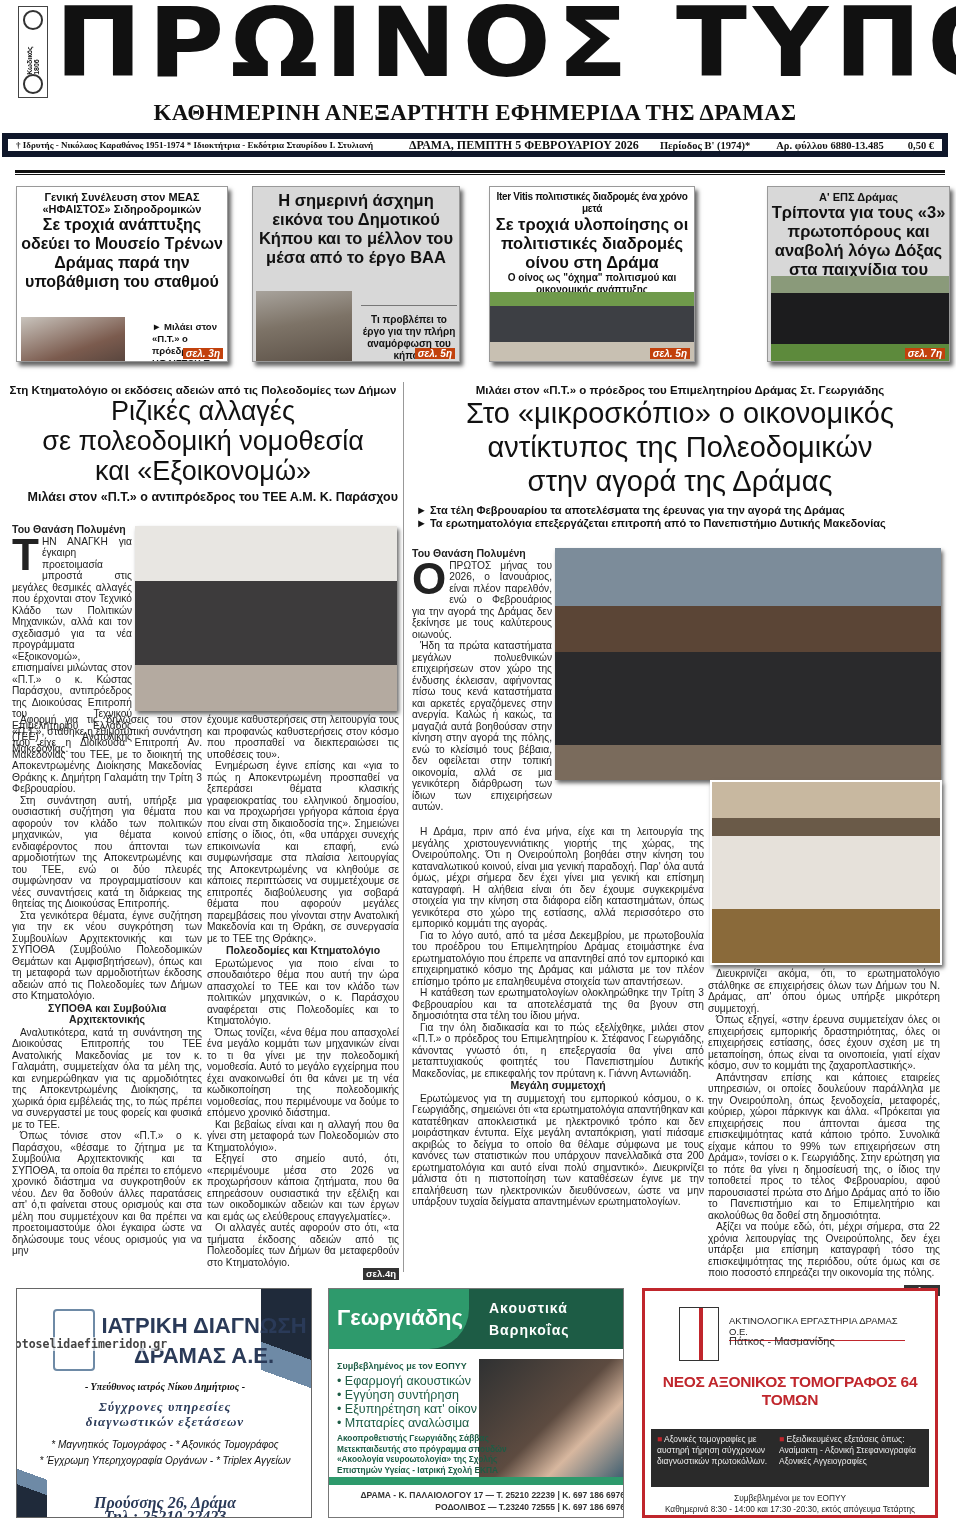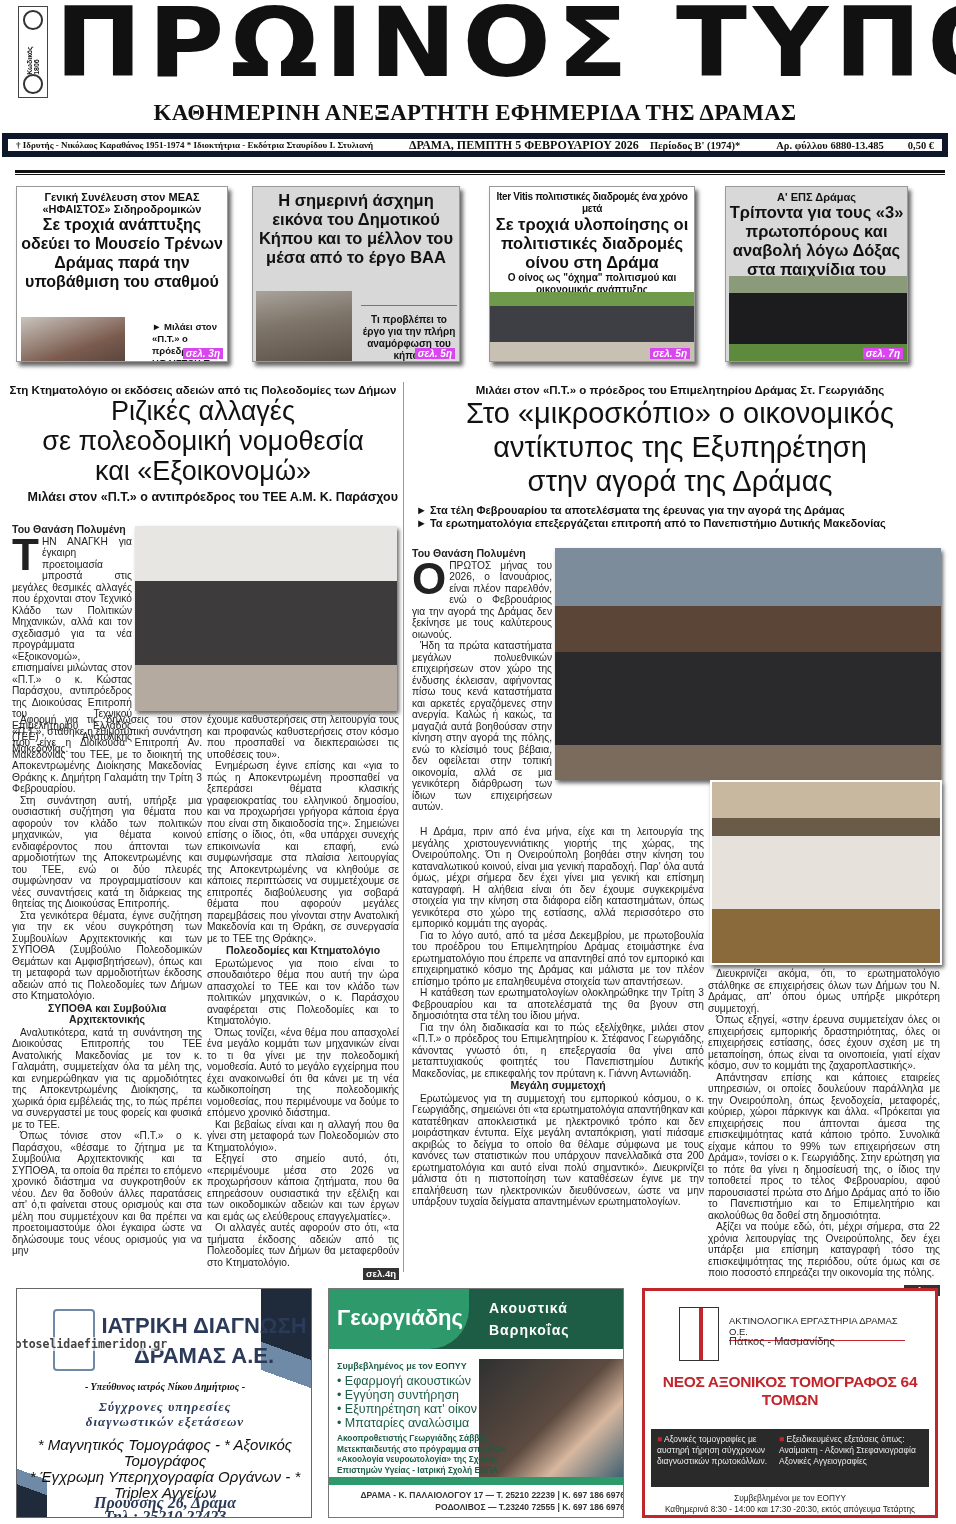--- a/index.html
+++ b/index.html
@@ -8,31 +8,31 @@
 
 #mast-logo{left:18px;top:6px;width:30px;height:92px;border:1px solid #444;display:flex;flex-direction:column;align-items:center;justify-content:space-between;padding:3px 0}
 #mast-logo .stamp{width:20px;height:20px;border:2px solid #333;border-radius:50%}
 #mast-logo .code{writing-mode:vertical-rl;transform:rotate(180deg);font-size:7px;font-weight:bold}
 #mast-title{left:55px;top:-6px;width:890px;font-family:"DejaVu Sans",sans-serif;font-weight:900;font-size:104px;letter-spacing:6px;line-height:104px;transform:scaleY(0.93);transform-origin:top left;white-space:nowrap}
 #mast-sub{left:60px;top:100px;width:830px;text-align:center;font-family:"Liberation Serif",serif;font-weight:bold;font-size:23px;letter-spacing:0.3px}
 #mast-bar{left:2px;top:133px;width:946px;height:24px;border:6px solid #0f172a;display:flex;align-items:center;font-family:"Liberation Serif",serif;font-size:10.5px;font-weight:bold;padding:0 8px}
 #mast-bar .founders{flex:0 0 auto;font-size:9px}
 #mast-bar .date{margin-left:36px;font-size:12px}
 #mast-bar .period{margin-left:auto}
-#mast-bar .issue{margin-left:36px}
+#mast-bar .issue{margin-left:26px}
 #mast-bar .price{margin-left:24px}
 #rule{left:15px;top:170px;width:930px;height:5px;border-top:3px solid #111;border-bottom:1px solid #111}
 
 .teaser{top:186px;height:176px;border:1px solid #999;box-shadow:3px 4px 4px #666;overflow:hidden;text-align:center}
 .teaser.grey{background:#d8d8d8}
 .teaser .kicker{font-size:11px;font-weight:bold;margin-top:4px;line-height:12px}
 .teaser .head{font-size:16.5px;font-weight:bold;line-height:19px}
 .teaser .sub{font-size:10px;font-weight:bold;line-height:12px}
 .photo{position:absolute;background:linear-gradient(135deg,#6d6a5c,#9b9585 40%,#4d4a40);}
-.pageref{position:absolute;right:4px;bottom:2px;font-size:10px;font-weight:bold;color:#fff;background:#d946ef;padding:0 3px;font-style:italic}
+.pageref{position:absolute;right:4px;bottom:2px;font-size:10px;font-weight:bold;color:#fff;background:#c2410c;padding:0 3px;font-style:italic}
 .side-text{position:absolute;font-size:10px;font-weight:bold;text-align:left;line-height:12px}
 
 .kick{font-size:11.5px;font-weight:bold;text-align:center}
 .bighead{font-size:27px;text-align:center;line-height:30px;font-weight:normal}
 .deck{font-size:12.5px;font-weight:bold;text-align:right}
 .byline{font-size:10.5px;font-weight:bold}
 .col{position:absolute;font-size:10.2px;line-height:11.5px;text-align:justify;color:#222}
 .col p{text-indent:8px;margin-bottom:0}
 .col h4{font-size:10.5px;text-align:center;font-weight:bold;margin:1px 0}
 .dropcap{float:left;font-size:44px;line-height:38px;font-weight:bold;margin-right:3px;font-family:"Liberation Sans",sans-serif}
@@ -74,21 +74,21 @@
   <div class="side-text" style="left:108px;top:118px;width:96px;text-align:center;border-top:1px solid #777;border-bottom:1px solid #777;padding:8px 0">Τι προβλέπει το έργο για την πλήρη αναμόρφωση του κήπου</div>
   <div class="pageref">σελ. 5η</div>
 </div>
 <div class="abs teaser" style="left:489px;width:206px">
   <div class="kicker" style="font-size:10px;letter-spacing:-0.3px">Iter Vitis πολιτιστικές διαδρομές ένα χρόνο μετά</div>
   <div class="head">Σε τροχιά υλοποίησης οι πολιτιστικές διαδρομές οίνου στη Δράμα</div>
   <div class="sub">Ο οίνος ως "όχημα" πολιτισμού και οικονομικής ανάπτυξης</div>
   <div class="photo" style="left:0;top:105px;width:206px;height:71px;background:linear-gradient(180deg,#6f9a4b 0 20%,#3d3f44 20% 70%,#c8c0b2 70%)"></div>
   <div class="pageref">σελ. 5η</div>
 </div>
-<div class="abs teaser grey" style="left:725px;width:183px">
+<div class="abs teaser grey" style="left:767px;width:183px">
   <div class="kicker">Α' ΕΠΣ Δράμας</div>
   <div class="head">Τρίποντα για τους «3» πρωτοπόρους και αναβολή λόγω Δόξας στα παιχνίδια του Σαββάτου</div>
   <div class="photo" style="left:3px;top:89px;width:202px;height:85px;background:linear-gradient(180deg,#8a9a7a 0 20%,#1c1c1e 20% 80%,#5d8a3c 80%)"></div>
   <div class="pageref">σελ. 7η</div>
 </div>
 
 <div class="abs" style="left:8px;top:384px;width:390px">
   <div class="kick">Στη Κτηματολόγιο οι εκδόσεις αδειών από τις Πολεοδομίες των Δήμων</div>
   <div class="bighead">
     <div>Ριζικές αλλαγές</div>
@@ -122,21 +122,21 @@
   <p>Οι αλλαγές αυτές αφορούν στο ότι, «τα τμήματα έκδοσης αδειών από τις Πολεοδομίες των Δήμων θα μεταφερθούν στο Κτηματολόγιο.</p>
   <div style="text-align:right"><span class="pgtag">σελ.4η</span></div>
 </div>
 
 <div id="vdiv" class="abs"></div>
 
 <div class="abs" style="left:410px;top:384px;width:540px">
   <div class="kick">Μιλάει στον «Π.Τ.» ο πρόεδρος του Επιμελητηρίου Δράμας Στ. Γεωργιάδης</div>
   <div class="bighead" style="font-size:29px;line-height:34px">
     <div>Στο «μικροσκόπιο» ο οικονομικός</div>
-    <div>αντίκτυπος της Εξυπηρέτηση</div>
+    <div>αντίκτυπος της Πολεοδομικών</div>
     <div>στην αγορά της Δράμας</div>
   </div>
   <div style="margin-top:6px;padding-left:6px">
     <div class="bullet">► Στα τέλη Φεβρουαρίου τα αποτελέσματα της έρευνας για την αγορά της Δράμας</div>
     <div class="bullet">► Τα ερωτηματολόγια επεξεργάζεται επιτροπή από το Πανεπιστήμιο Δυτικής Μακεδονίας</div>
   </div>
 </div>
 <div class="photo" style="left:555px;top:548px;width:386px;height:232px;background:linear-gradient(180deg,#7c8c9a 0 25%,#5b4536 25% 45%,#2a2a2c 45% 85%,#7a6b5c 85%);box-shadow:2px 3px 4px #666"></div>
 <div class="photo" style="left:710px;top:780px;width:232px;height:185px;background:linear-gradient(180deg,#c8b8a0 0 20%,#6a5a48 20% 30%,#e6e1da 30% 70%,#8a6a3a 70%);box-shadow:2px 3px 4px #666;border:2px solid #fff"></div>
 <div class="col" style="left:412px;top:548px;width:140px">
@@ -168,21 +168,21 @@
   <div style="position:absolute;left:82px;top:22px;font-size:22px;font-weight:bold;color:#2a3a58;line-height:30px;text-align:center;width:210px">
     <div>ΙΑΤΡΙΚΗ ΔΙΑΓΝΩΣΗ</div>
     <div>ΔΡΑΜΑΣ Α.Ε.</div>
   </div>
   <div style="position:absolute;left:-16px;top:48px;font-size:11.5px;font-weight:bold;color:#444;font-family:'DejaVu Sans Mono',monospace;background:rgba(255,255,255,0.7)">protoselidaefimeridon.gr</div>
   <div style="position:absolute;left:0;top:92px;width:296px;text-align:center;font-family:'Liberation Serif',serif;font-style:italic;font-weight:bold;font-size:10px">- Υπεύθυνος ιατρός Νίκου Δημήτριος -</div>
   <div style="position:absolute;left:0;top:110px;width:296px;text-align:center;font-family:'Liberation Serif',serif;font-style:italic;font-weight:bold;font-size:13px;letter-spacing:1px;color:#2a3a58;line-height:15px">
     <div>Σύγχρονες υπηρεσίες</div>
     <div>διαγνωστικών εξετάσεων</div>
   </div>
-  <div style="position:absolute;left:0;top:148px;width:296px;text-align:center;font-style:italic;font-size:15px;line-height:16px">
+  <div style="position:absolute;left:0;top:148px;width:296px;text-align:center;font-style:italic;font-size:10px;line-height:16px">
     <div>* Μαγνητικός Τομογράφος - * Αξονικός Τομογράφος</div>
     <div>* Έγχρωμη Υπερηχογραφία Οργάνων - * Triplex Αγγείων</div>
   </div>
   <div style="position:absolute;left:0;top:207px;width:296px;text-align:center;font-family:'Liberation Serif',serif;font-style:italic;font-weight:bold;font-size:16px;color:#2a3a58;line-height:14px">
     <div>Προύσσης 26, Δράμα</div>
     <div>Τηλ.: 25210 22423</div>
     <div>email: iatdiagnosi@gmail.com</div>
   </div>
 </div>
 

